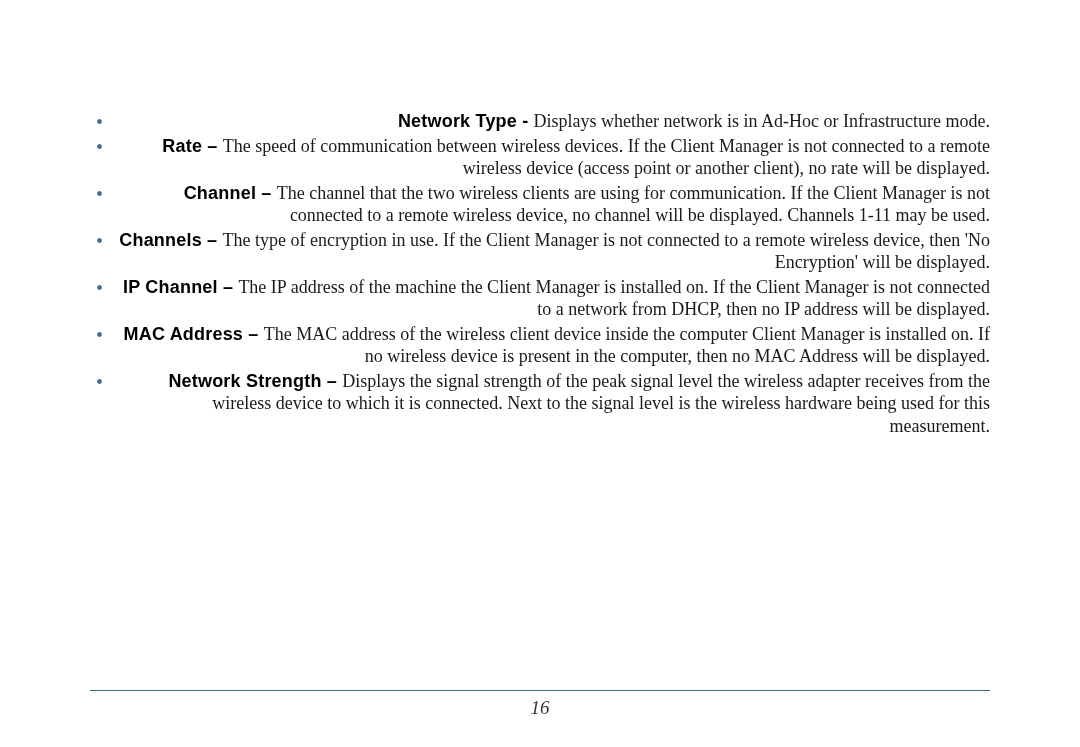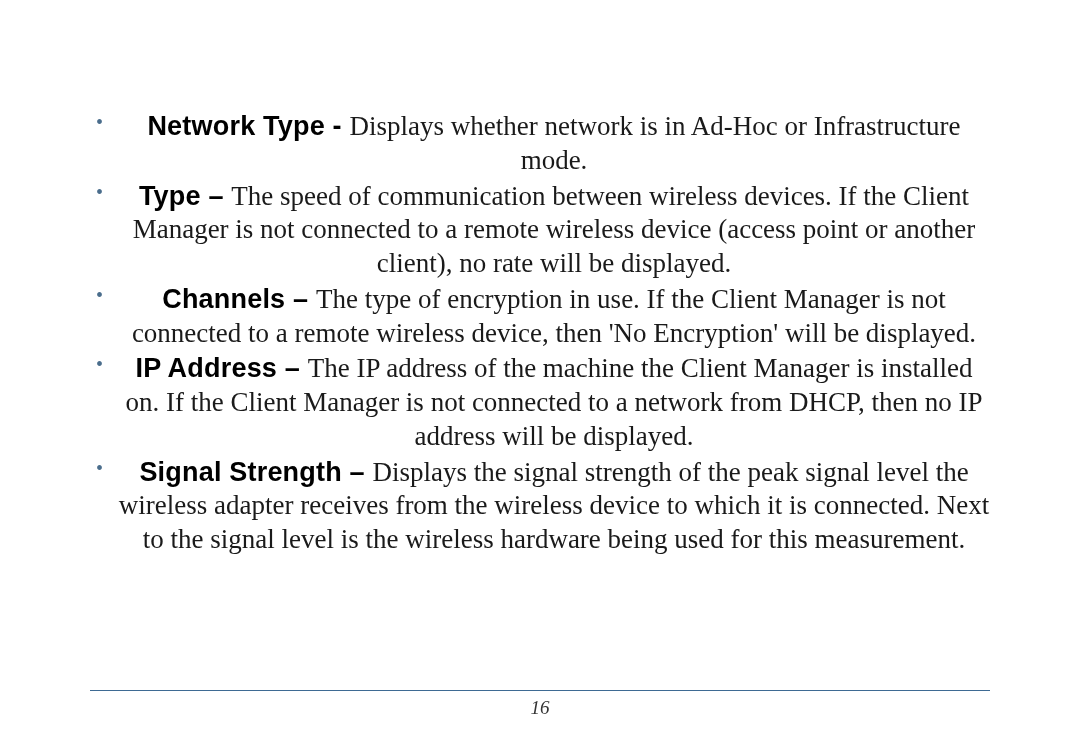--- a/index.html
+++ b/index.html
@@ -20,24 +20,24 @@
   }
   ul.definitions {
     list-style: none;
     margin: 0;
     padding: 0;
   }
   ul.definitions > li {
     position: relative;
     padding-left: 28px;
     margin: 0 0 2px 0;
-    font-size: 27px;
+    font-size: 18px;
     line-height: 1.25;
     color: #1a1a1a;
-    text-align: center;
+    text-align: right;
   }
   ul.definitions > li::before {
     content: "•";
     position: absolute;
     left: 6px;
     top: 0;
     color: #4a6d8c;
     font-size: 20px;
     line-height: 1.25;
   }
@@ -70,30 +70,36 @@
 </head>
 <body>
 
 <div class="page">
 
   <ul class="definitions">
     <li>
       <span class="term">Network Type - </span><span>Displays whether network is in Ad-Hoc or Infrastructure mode.</span>
     </li>
     <li>
-      <span class="term">Type – </span><span>The speed of communication between wireless devices.  If the Client Manager is not connected to a remote wireless device (access point or another client), no rate will be displayed.</span>
+      <span class="term">Rate – </span><span>The speed of communication between wireless devices.  If the Client Manager is not connected to a remote wireless device (access point or another client), no rate will be displayed.</span>
+    </li>
+    <li>
+      <span class="term">Channel – </span><span>The channel that the two wireless clients are using for communication.  If the Client Manager is not connected to a remote wireless device, no channel will be displayed.  Channels 1-11 may be used.</span>
     </li>
     <li>
       <span class="term">Channels – </span><span>The type of encryption in use.  If the Client Manager is not connected to a remote wireless device, then 'No Encryption' will be displayed.</span>
     </li>
     <li>
-      <span class="term">IP Address – </span><span>The IP address of the machine the Client Manager is installed on. If the Client Manager is not connected to a network from DHCP, then no IP address will be displayed.</span>
+      <span class="term">IP Channel – </span><span>The IP address of the machine the Client Manager is installed on. If the Client Manager is not connected to a network from DHCP, then no IP address will be displayed.</span>
     </li>
     <li>
-      <span class="term">Signal Strength – </span><span>Displays the signal strength of the peak signal level the wireless adapter receives from the wireless device to which it is connected.  Next to the signal level is the wireless hardware being used for this measurement.</span>
+      <span class="term">MAC Address – </span><span>The MAC address of the wireless client device inside the computer Client Manager is installed on. If no wireless device is present in the computer, then no MAC Address will be displayed.</span>
+    </li>
+    <li>
+      <span class="term">Network Strength – </span><span>Displays the signal strength of the peak signal level the wireless adapter receives from the wireless device to which it is connected.  Next to the signal level is the wireless hardware being used for this measurement.</span>
     </li>
   </ul>
 
   <div class="footer">
     <hr class="footer-rule">
     <span class="page-number">16</span>
   </div>
 
 </div>
 

